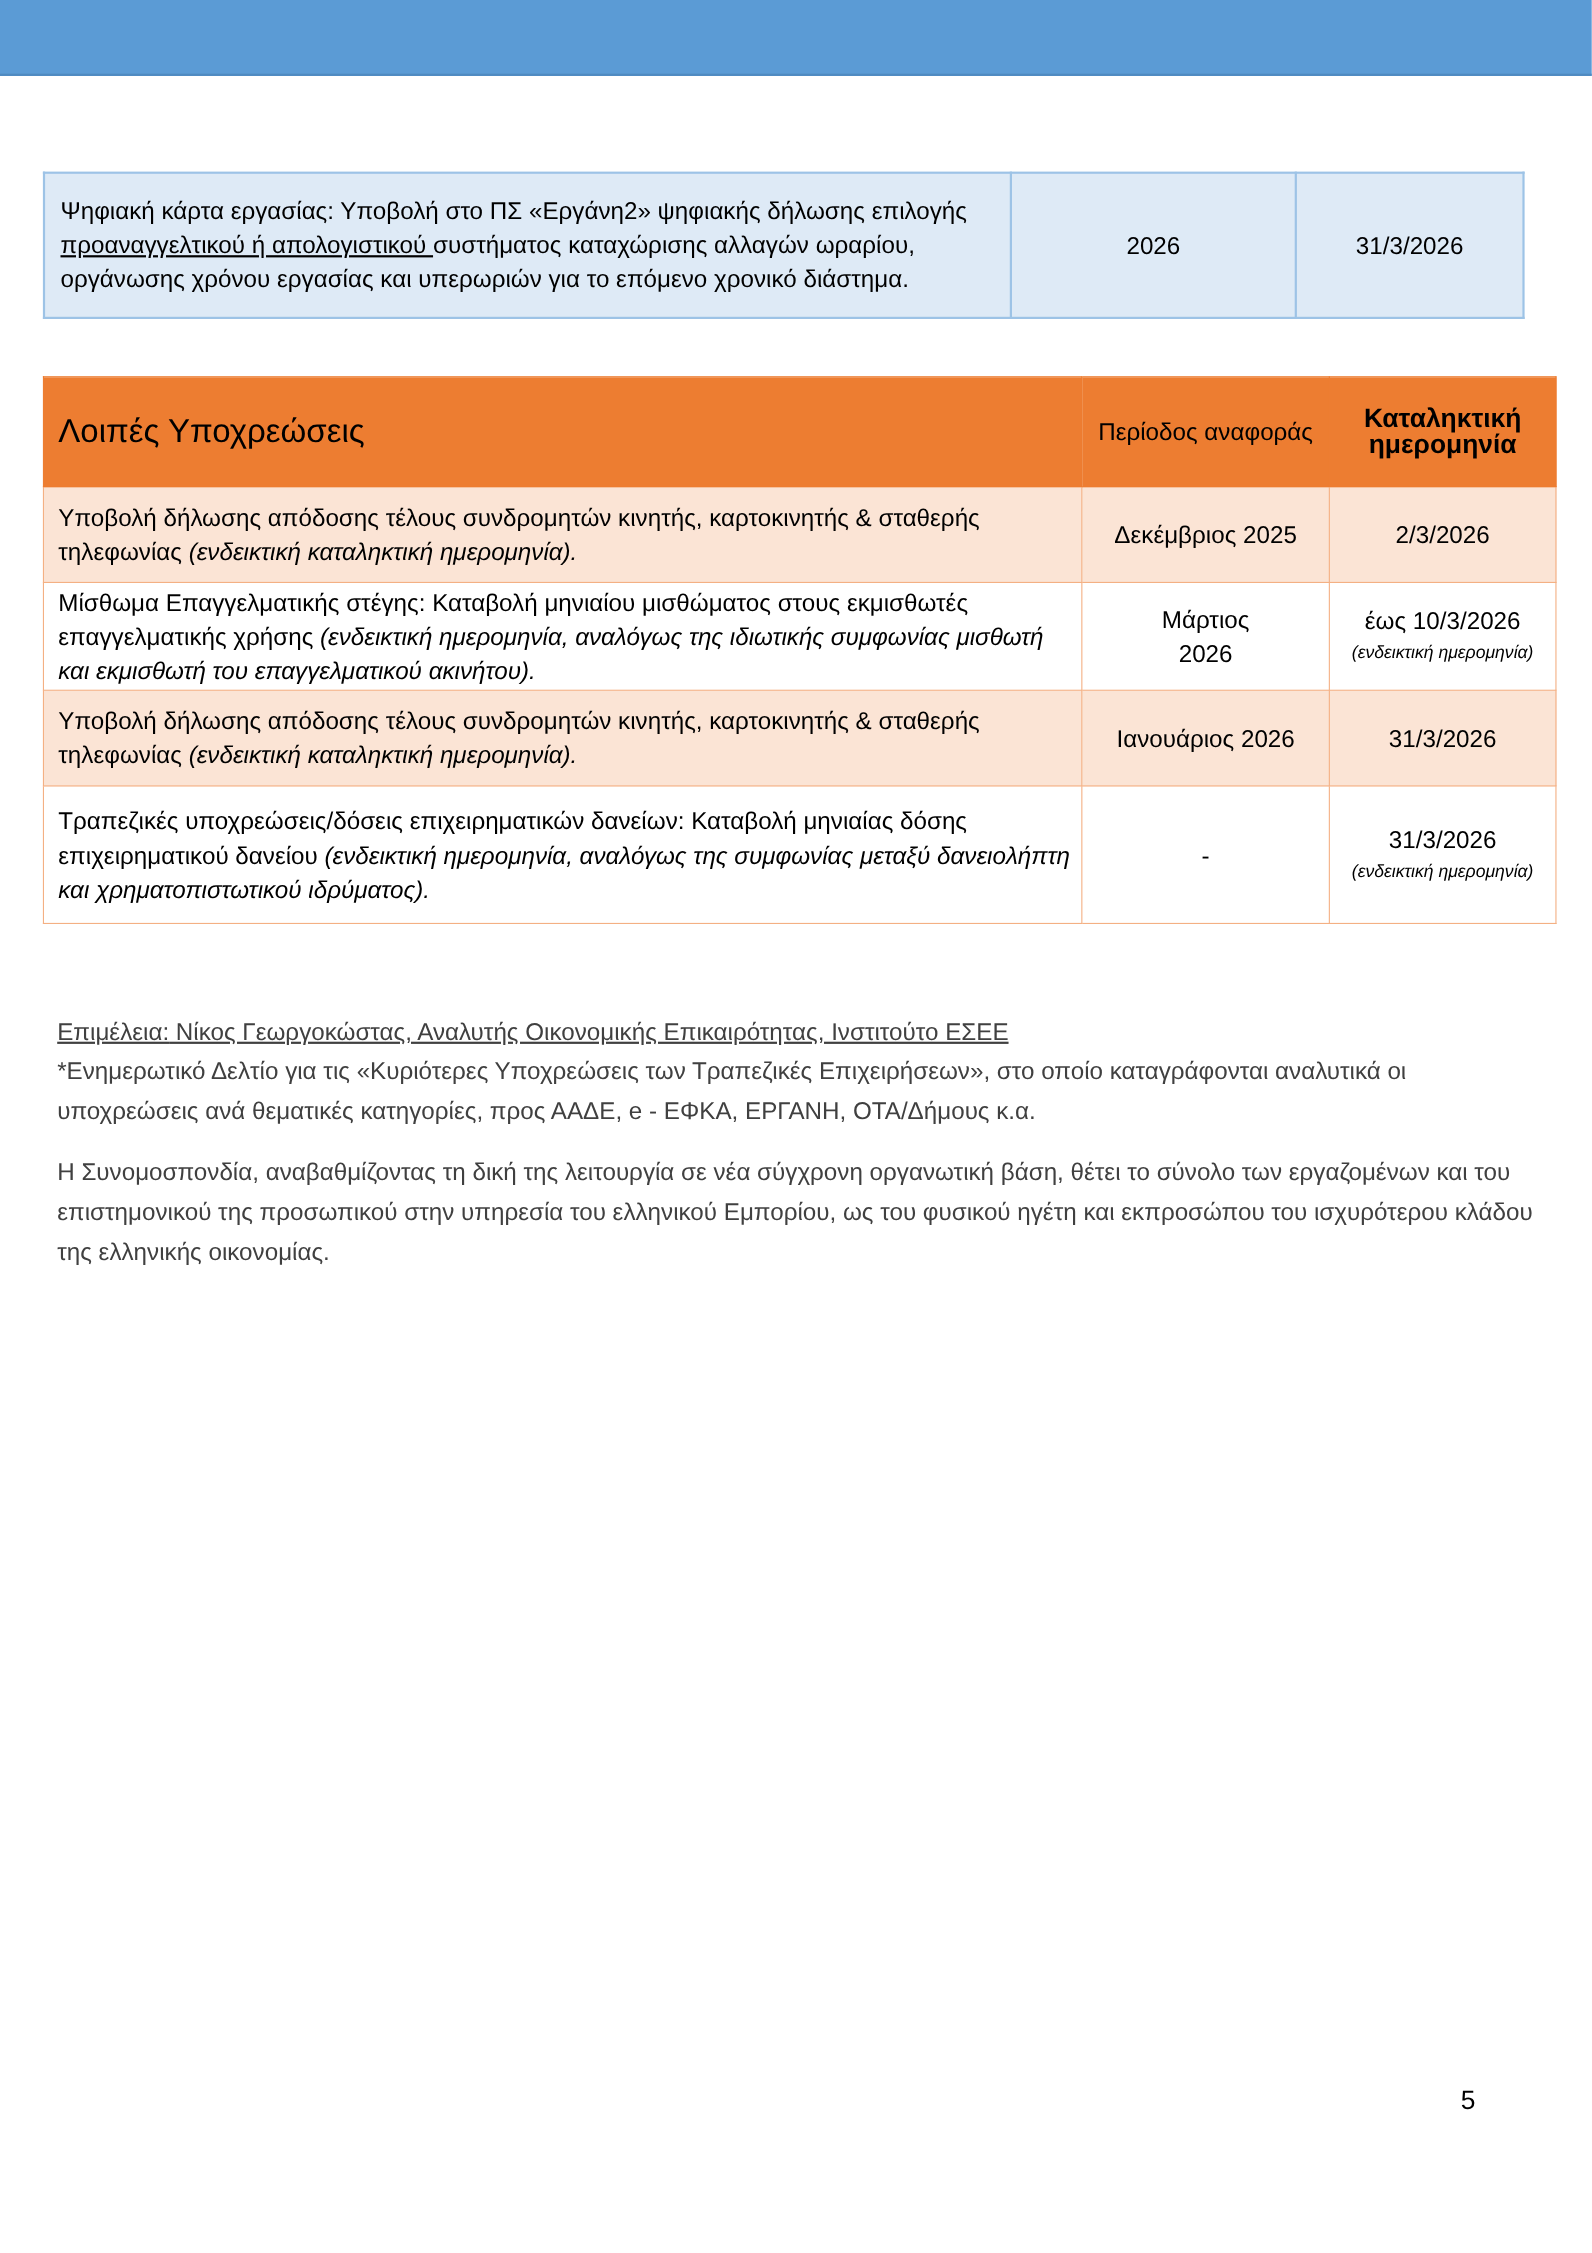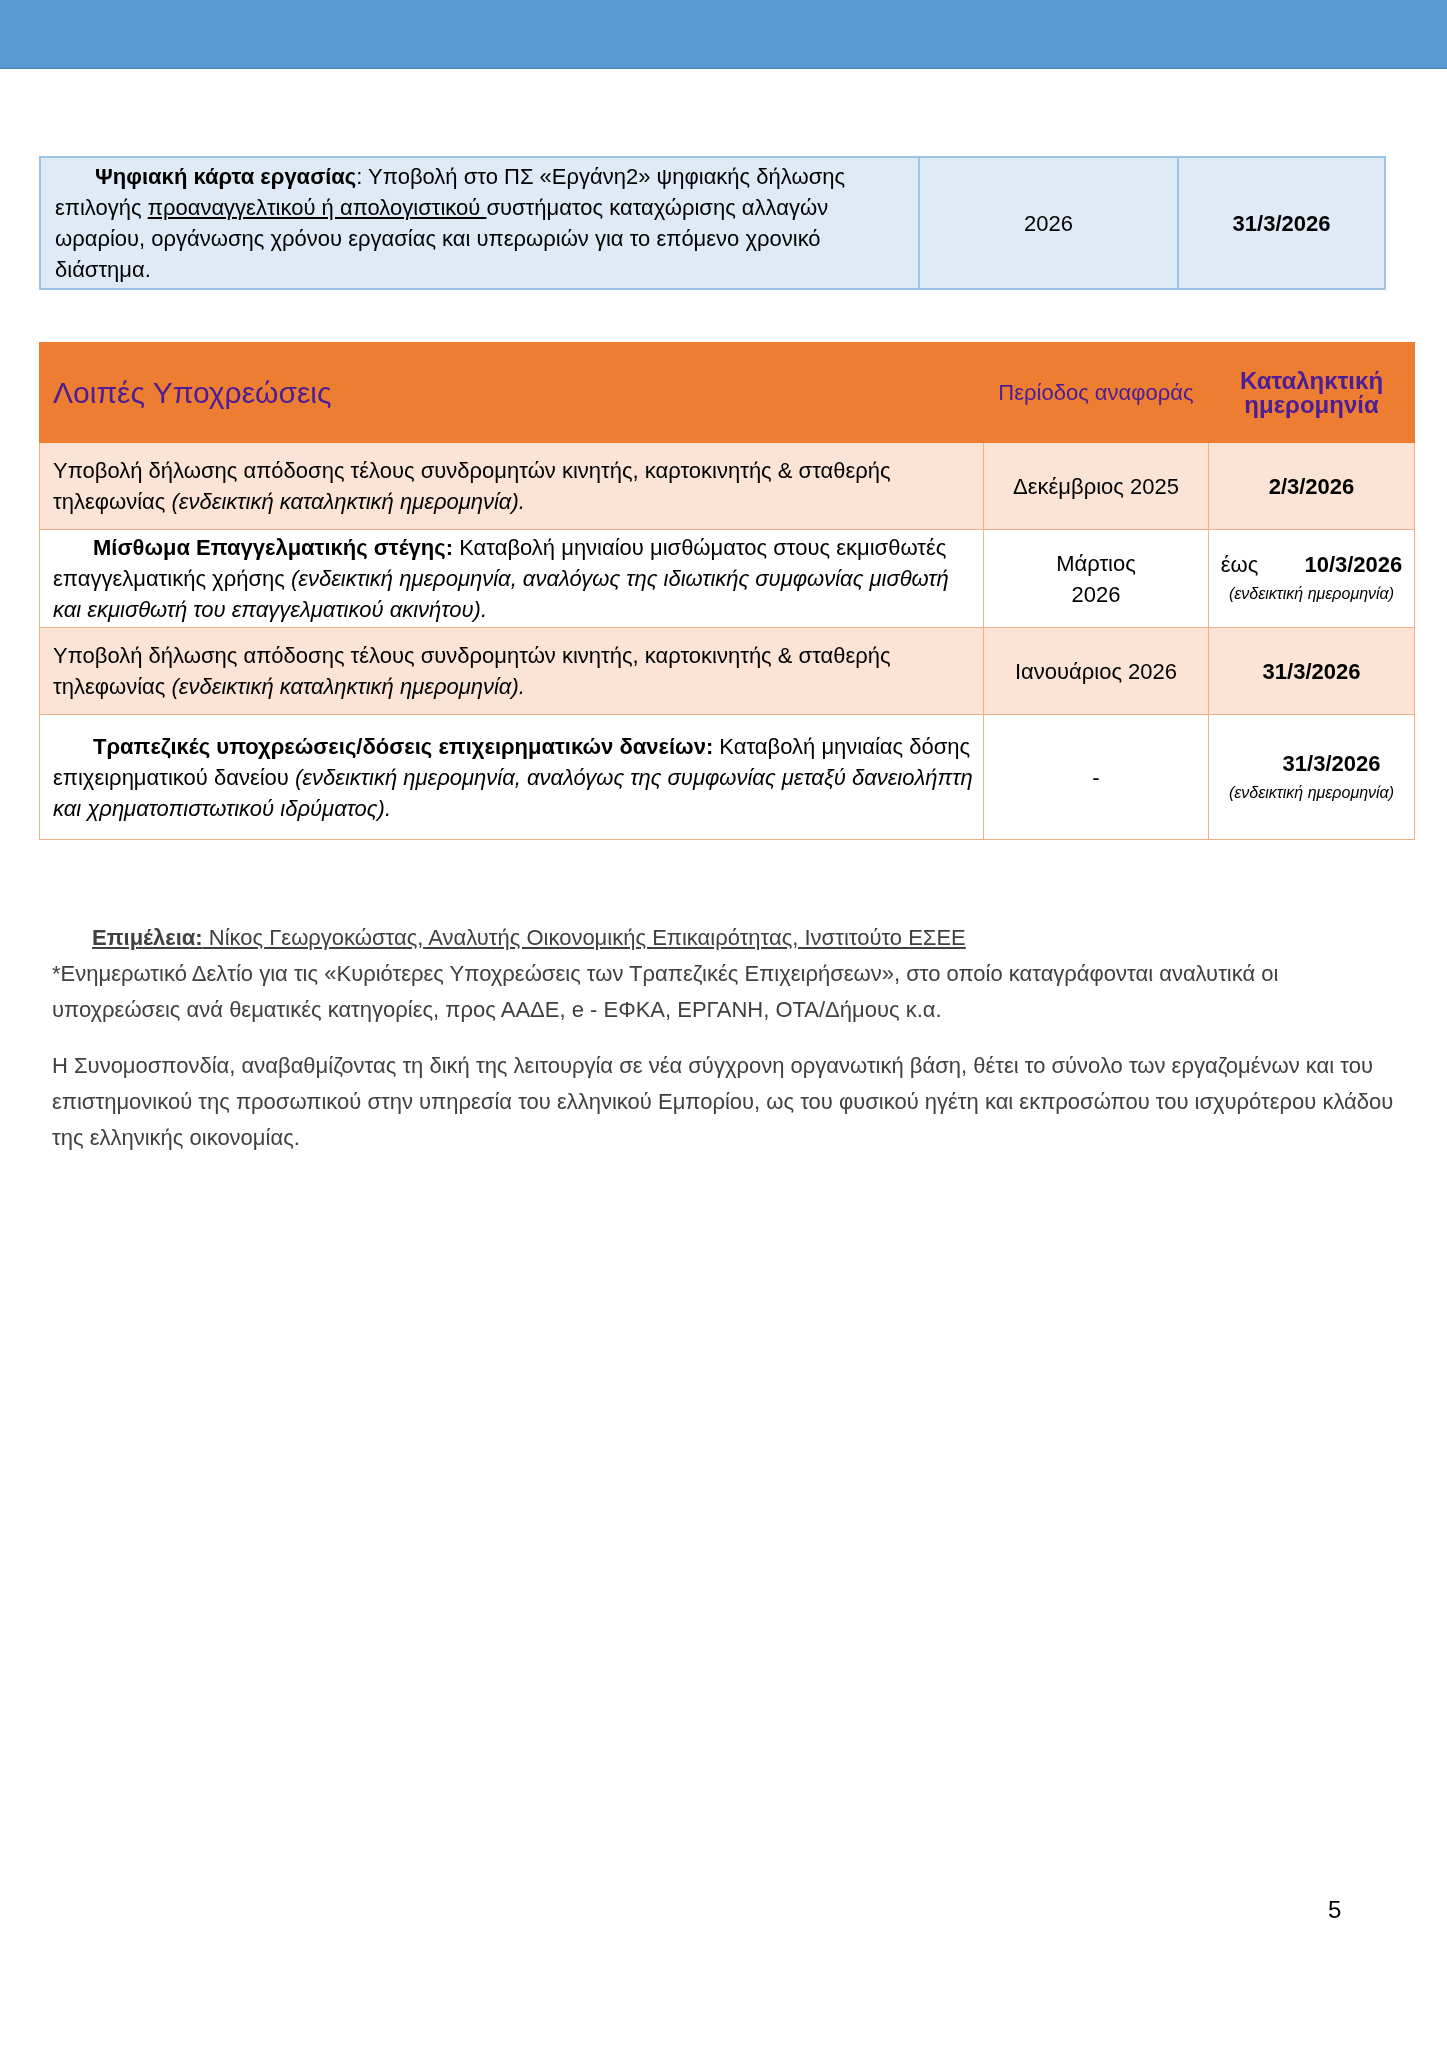--- a/index.html
+++ b/index.html
@@ -14,27 +14,27 @@
   }
   table { border-collapse: collapse; position: absolute; table-layout: fixed; }
   
   .t1 { left: 39px; top: 156px; width: 1345px; }
   .t1 td {
     background: #DEEAF6; border: 2px solid #9DC3E6; font-size: 22px; line-height: 31px;
     vertical-align: middle;
   }
   .t1 td.desc { padding: 2px 10px 3px 14px; height: 125px; }
   .t1 td.c { text-align: center; }
-  .bold { font-weight: bold; margin-left: 40px; }
+  .bold { font-weight: normal; }
   .ul { text-decoration: underline; }
   .it { font-style: italic; }
   
   .t2 { left: 39px; top: 342px; width: 1375px; }
   .t2 th {
-    background: #ED7D31; color: #4c1d95; font-weight: normal; vertical-align: middle;
+    background: #ED7D31; color: #000000; font-weight: normal; vertical-align: middle;
     border: 1.5px solid #ED7D31; height: 97px;
   }
   .t2 th.title { text-align: left; font-size: 30px; padding-left: 13px; }
   .t2 th.col { text-align: center; font-size: 22px; line-height: 31px; }
   .t2 th.col.small { font-size: 24px; line-height: 24px; font-weight: bold; }
   .t2 td {
     border: 1.5px solid #F4B083; vertical-align: middle; font-size: 22px; line-height: 31px;
   }
   .t2 tr.shade td { background: #FBE4D5; }
   .t2 tr.plain td { background: #ffffff; }

